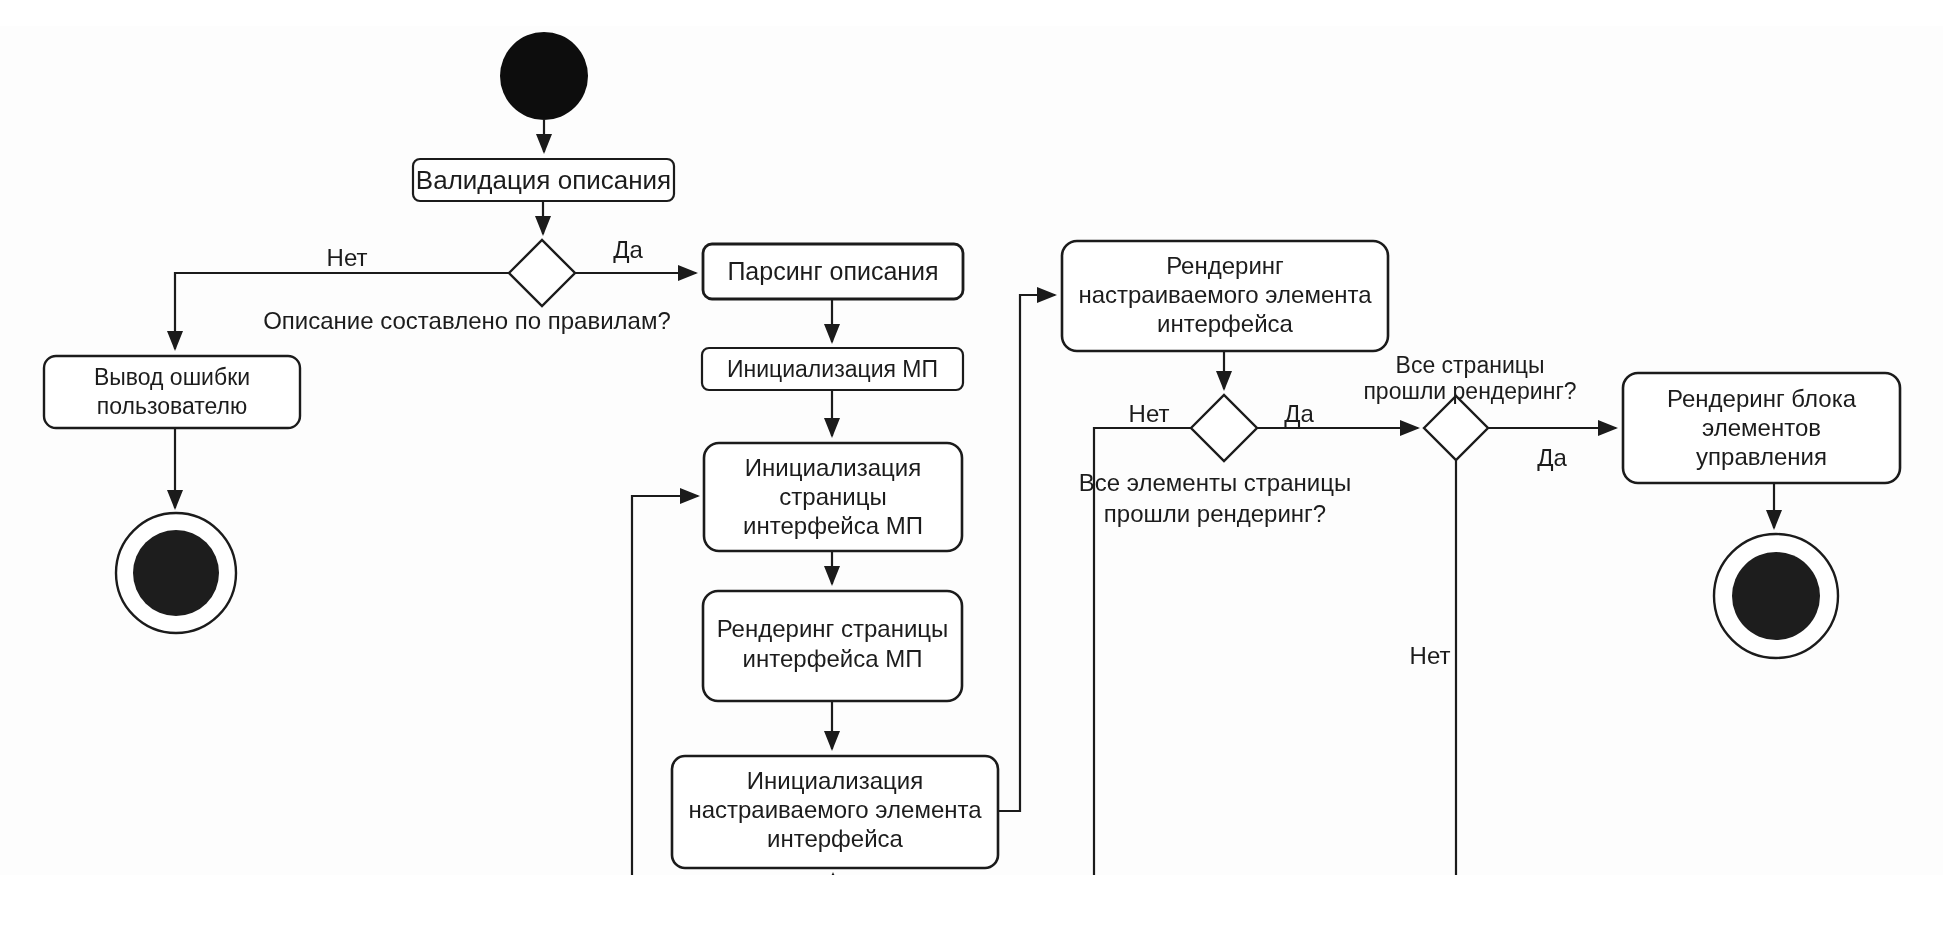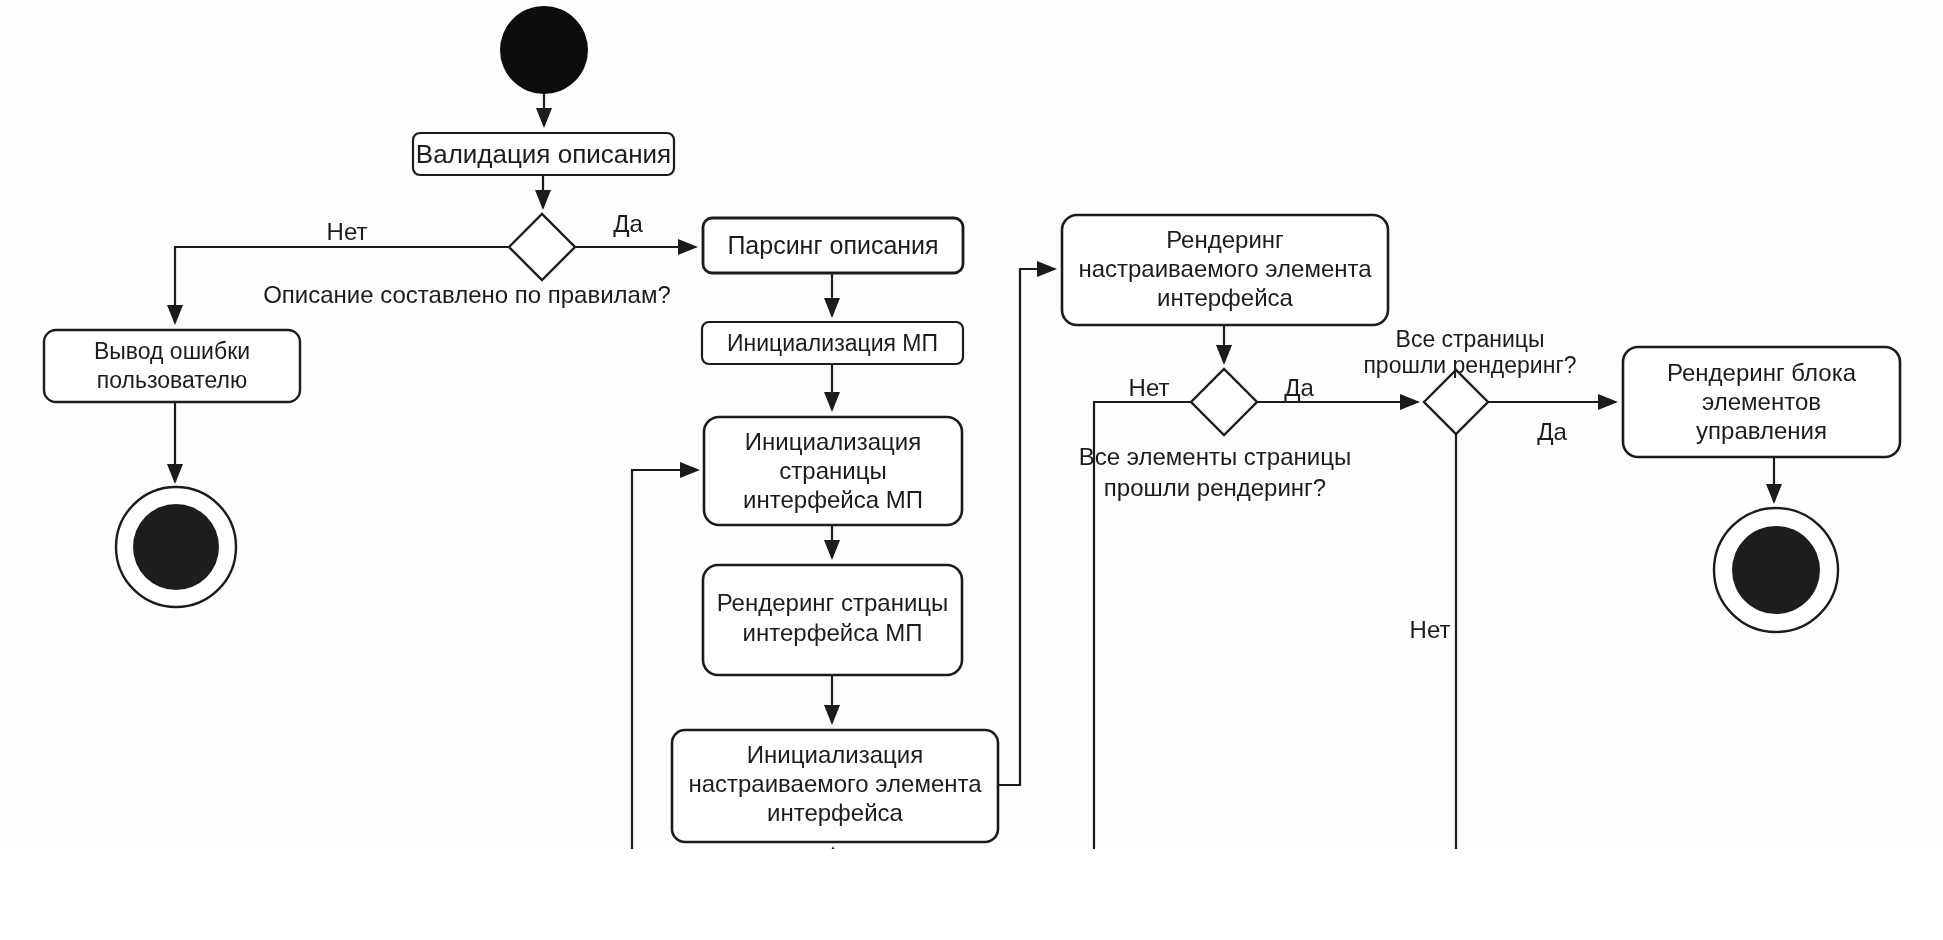--- a/index.html
+++ b/index.html
@@ -7,20 +7,21 @@
     padding: 0;
     background: #ffffff;
   }
   .stage {
     position: relative;
     width: 1943px;
     height: 849px;
     background: #fdfdfd;
     overflow: hidden;
     font-family: "Liberation Sans", sans-serif;
+    margin-top: 26px;
   }
   svg {
     display: block;
   }
   .action-box {
     fill: #ffffff;
   }
   .node-text, .edge-label {
     font-family: "Liberation Sans", sans-serif;
     fill: #1c1c1c;

